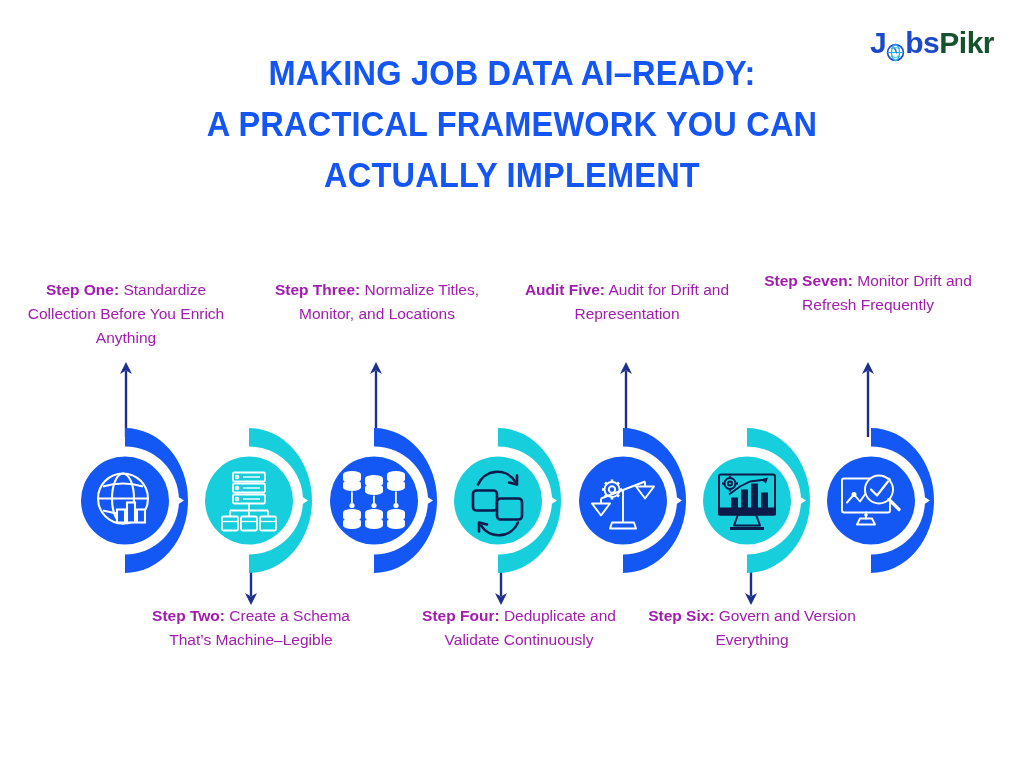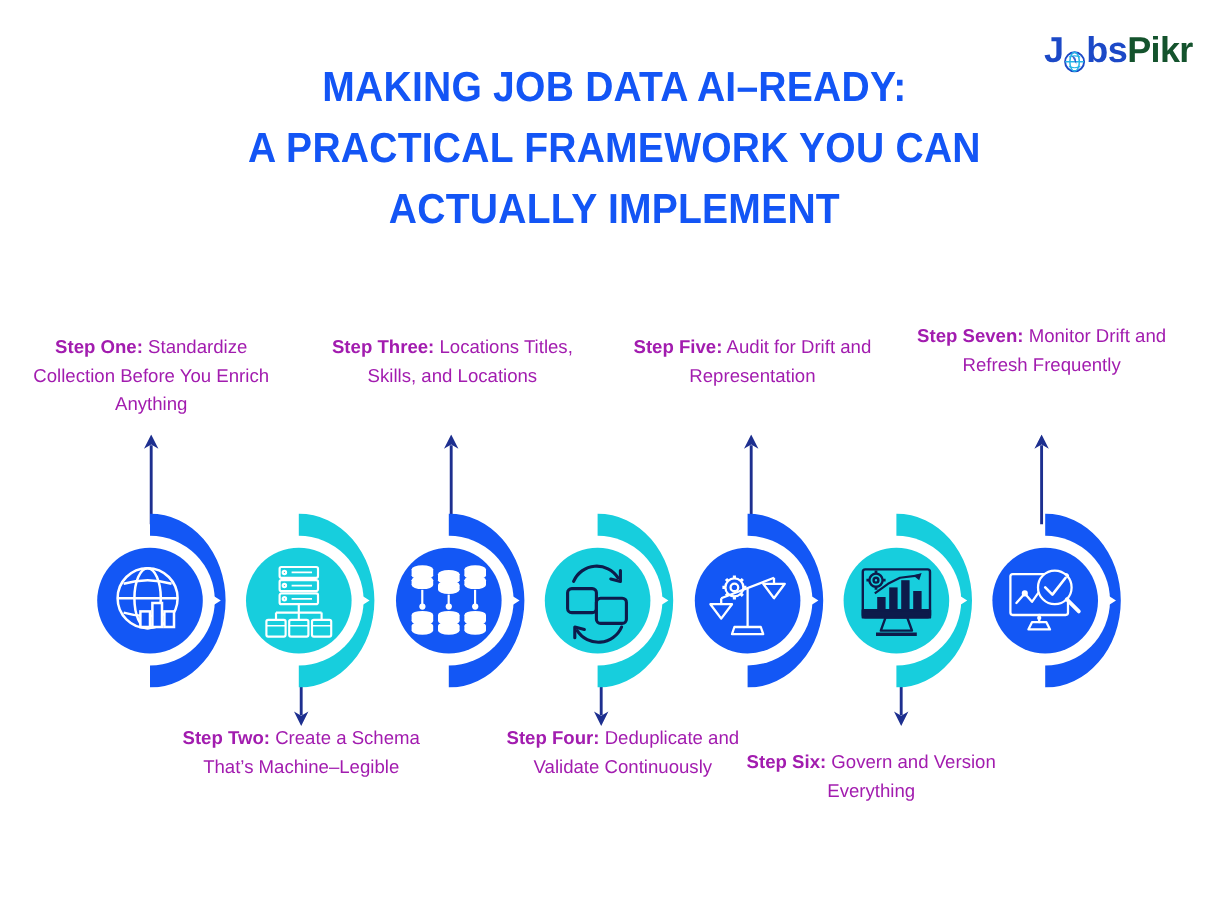--- a/index.html
+++ b/index.html
@@ -122,36 +122,36 @@
 <div id="title">
   <span class="tline">MAKING JOB DATA AI–READY:</span>
   <span class="tline">A PRACTICAL FRAMEWORK YOU CAN</span>
   <span class="tline">ACTUALLY IMPLEMENT</span>
 </div>
 
 <div class="step-label" style="left:11px; top:278px;">
   <span class="step-name">Step One:</span><span> Standardize Collection Before You Enrich Anything</span>
 </div>
 <div class="step-label" style="left:262px; top:278px;">
-  <span class="step-name">Step Three:</span><span> Locations Titles, Skills, and Locations</span>
+  <span class="step-name">Step Three:</span><span> Normalize Titles, Monitor, and Locations</span>
 </div>
 <div class="step-label" style="left:512px; top:278px;">
-  <span class="step-name">Step Five:</span><span> Audit for Drift and Representation</span>
+  <span class="step-name">Audit Five:</span><span> Audit for Drift and Representation</span>
 </div>
 <div class="step-label" style="left:753px; top:269px;">
   <span class="step-name">Step Seven:</span><span> Monitor Drift and Refresh Frequently</span>
 </div>
 
 <div class="step-label" style="left:136px; top:604px;">
   <span class="step-name">Step Two:</span><span> Create a Schema That’s Machine–Legible</span>
 </div>
 <div class="step-label" style="left:404px; top:604px;">
   <span class="step-name">Step Four:</span><span> Deduplicate and Validate Continuously</span>
 </div>
-<div class="step-label" style="left:611px; top:604px;margin-top:20px;">
+<div class="step-label" style="left:637px; top:604px;">
   <span class="step-name">Step Six:</span><span> Govern and Version Everything</span>
 </div>
 
 <div class="conn" style="left:113px; top:362px; height:75px;">
   <svg width="26" height="75" viewBox="0 0 26 75">
       <line x1="13" y1="75" x2="13" y2="9" stroke="#1d2f8f" stroke-width="2.4"></line>
       <path d="M13 0 L19 12 L13 8.5 L7 12 Z" fill="#1d2f8f"></path>
     </svg>
 </div>
 <div class="conn" style="left:363px; top:362px; height:75px;">

